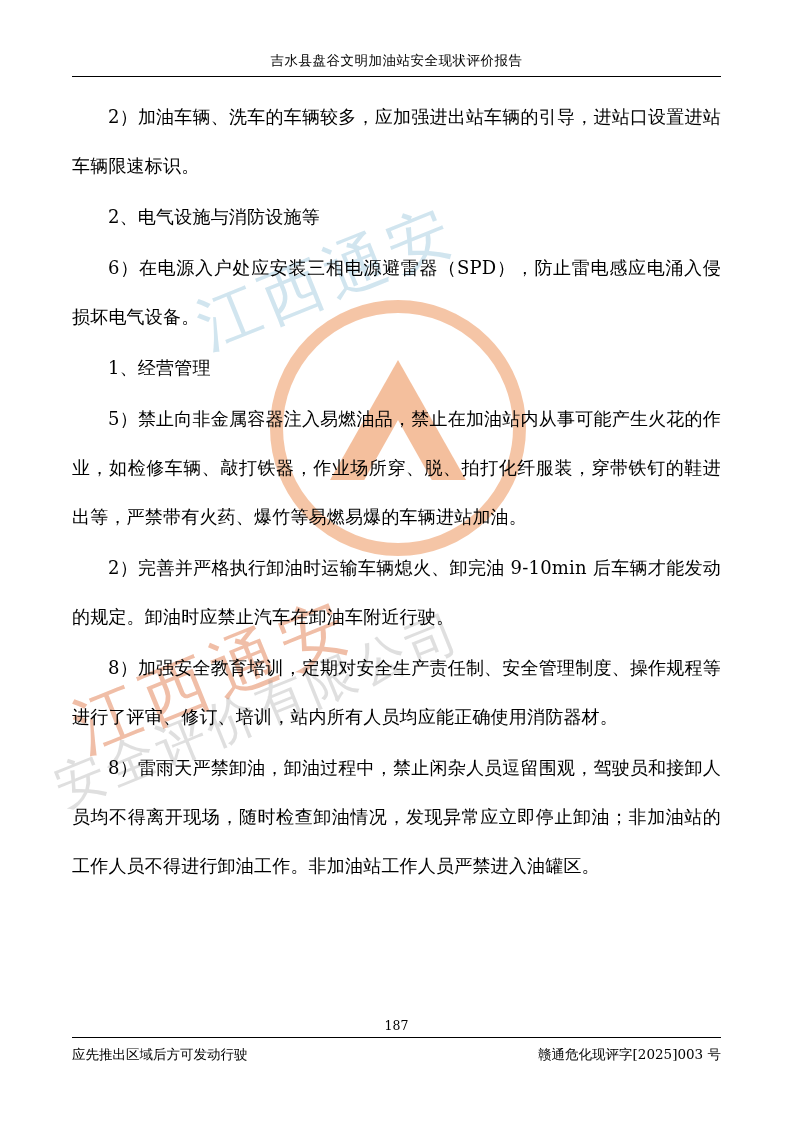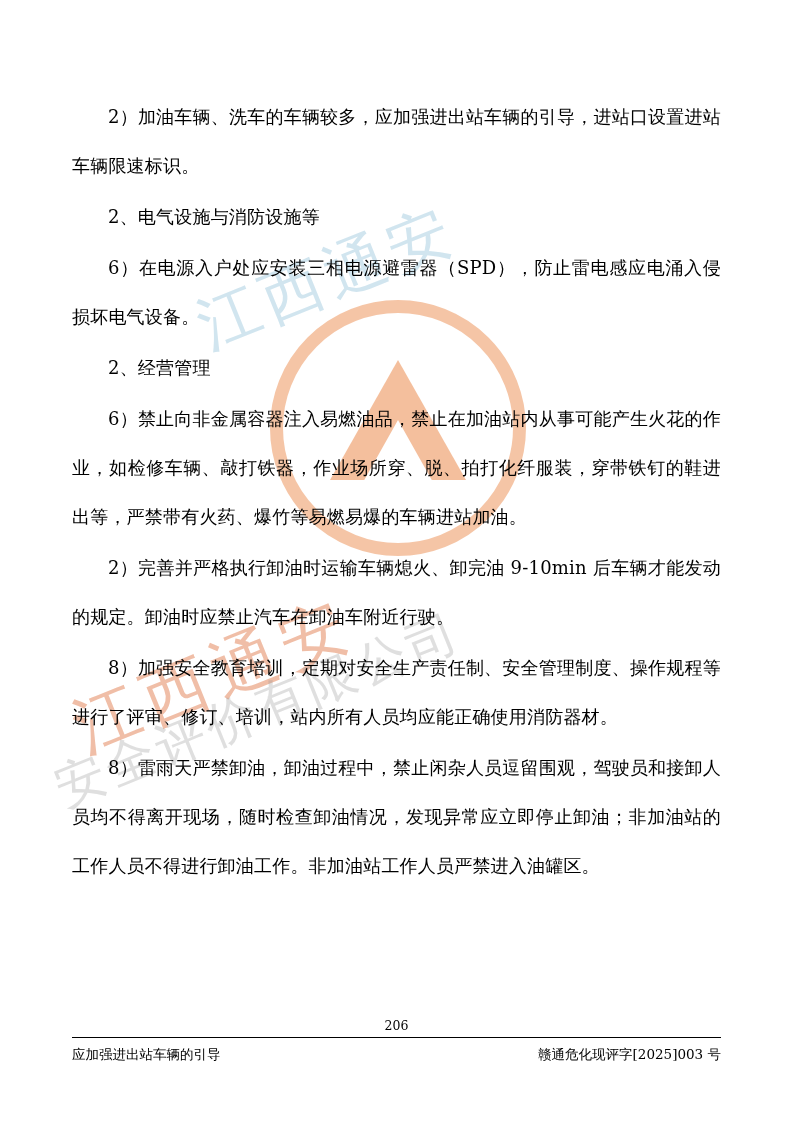--- a/index.html
+++ b/index.html
@@ -172,34 +172,38 @@
 
   <div class="watermark">
     <div class="wm-ring"></div>
     <div class="wm-tri"></div>
     <div class="wm-tri-inner"></div>
     <div class="wm-text-1">江西通安</div>
     <div class="wm-text-2">江西通安</div>
     <div class="wm-text-3">安全评价有限公司</div>
   </div>
 
+  <div class="header">
+    <div class="header-title">吉水县盘谷文明加油站安全现状评价报告</div>
+    <div class="header-rule"></div>
+  </div>
 
   <div class="content">
     <p class="para">2）加油车辆、洗车的车辆较多，应加强进出站车辆的引导，进站口设置进站车辆限速标识。</p>
     <p class="para">2、电气设施与消防设施等</p>
     <p class="para">6）在电源入户处应安装三相电源避雷器（SPD），防止雷电感应电涌入侵损坏电气设备。</p>
-    <p class="para">2、经营管理</p>
-    <p class="para">6）禁止向非金属容器注入易燃油品，禁止在加油站内从事可能产生火花的作业，如检修车辆、敲打铁器，作业场所穿、脱、拍打化纤服装，穿带铁钉的鞋进出等，严禁带有火药、爆竹等易燃易爆的车辆进站加油。</p>
+    <p class="para">1、经营管理</p>
+    <p class="para">5）禁止向非金属容器注入易燃油品，禁止在加油站内从事可能产生火花的作业，如检修车辆、敲打铁器，作业场所穿、脱、拍打化纤服装，穿带铁钉的鞋进出等，严禁带有火药、爆竹等易燃易爆的车辆进站加油。</p>
     <p class="para">2）完善并严格执行卸油时运输车辆熄火、卸完油 9-10min 后车辆才能发动的规定。卸油时应禁止汽车在卸油车附近行驶。</p>
     <p class="para">8）加强安全教育培训，定期对安全生产责任制、安全管理制度、操作规程等进行了评审、修订、培训，站内所有人员均应能正确使用消防器材。</p>
     <p class="para">8）雷雨天严禁卸油，卸油过程中，禁止闲杂人员逗留围观，驾驶员和接卸人员均不得离开现场，随时检查卸油情况，发现异常应立即停止卸油；非加油站的工作人员不得进行卸油工作。非加油站工作人员严禁进入油罐区。</p>
   </div>
 
   <div class="footer">
-    <div class="footer-pagenum">206</div>
+    <div class="footer-pagenum">187</div>
     <div class="footer-rule"></div>
     <div class="footer-row">
-      <div class="footer-left">应加强进出站车辆的引导</div>
+      <div class="footer-left">应先推出区域后方可发动行驶</div>
       <div class="footer-right">赣通危化现评字[2025]003 号</div>
     </div>
   </div>
 
 </div>
 
 </body></html>

